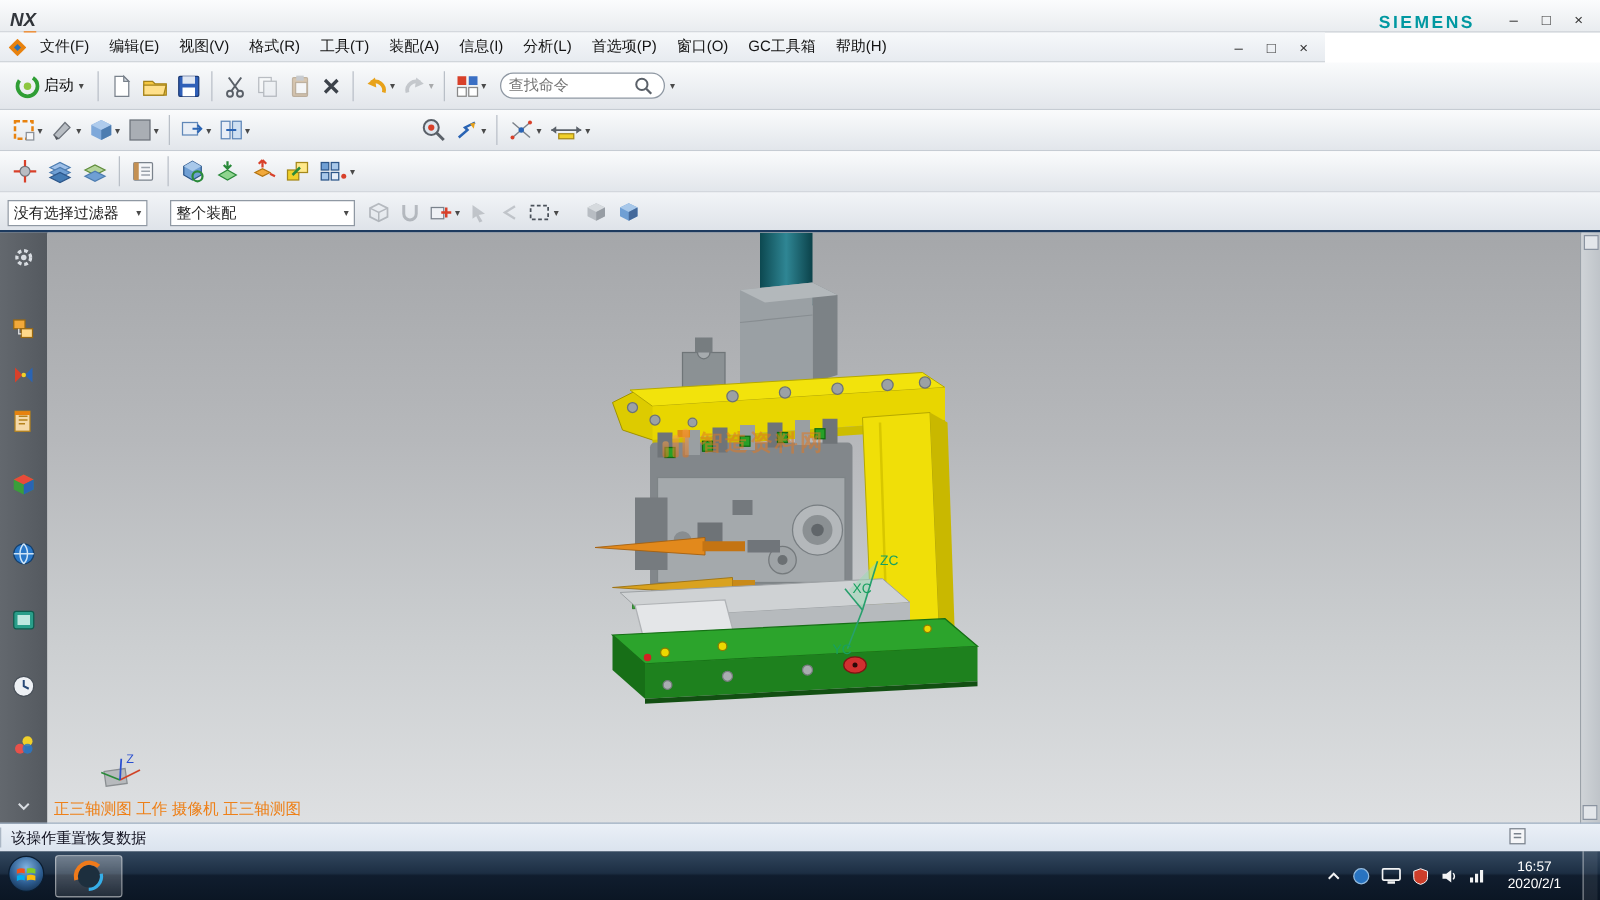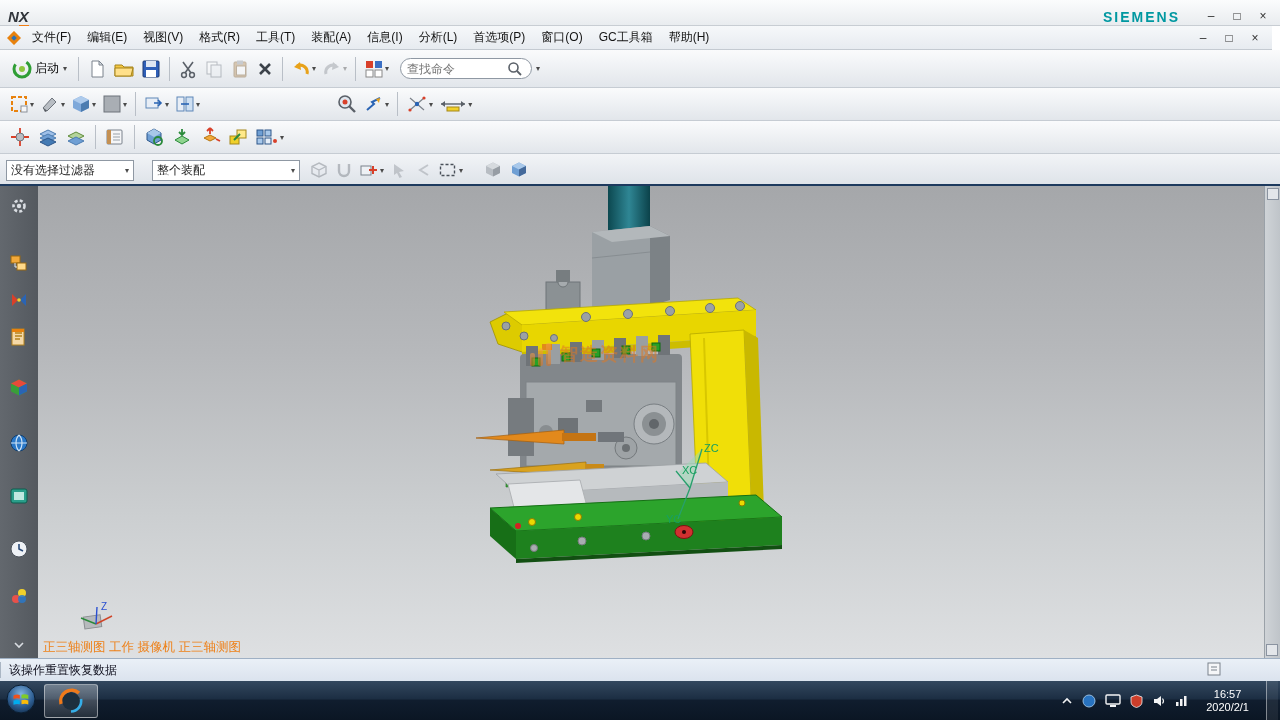--- a/index.html
+++ b/index.html
@@ -9,21 +9,21 @@
   #titlebar { position:absolute; left:0; top:0; width:1280px; height:26px;
     background:linear-gradient(#fbfcfd,#e9ecef); border-bottom:1px solid #c8cdd3;
     display:flex; align-items:flex-end; padding:0 4px; }
   .nx-logo { font-weight:bold; font-style:italic; font-size:15px; color:#33373d; margin:0 4px; }
   .nx-logo .x { color:#2f3338; border-bottom:2px solid #f07c12; }
   #title-text { margin-left:10px; color:#1a1a1a; font-size:12px; }
   #brand { margin-left:auto; color:#0098a1; font-weight:bold; letter-spacing:2px; font-size:14px; margin-right:18px; }
   .winbtn { width:26px; height:18px; display:inline-flex; align-items:center; justify-content:center;
     color:#333; font-size:12px; cursor:default; }
   
-  #menubar { position:absolute; left:0; top:26px; width:1272px; height:24px;
+  #menubar { position:absolute; left:0; top:26px; width:1060px; height:24px;
     background:linear-gradient(#f6f8fa,#e7ebf0); border-bottom:1px solid #c4cad1;
     display:flex; align-items:center; padding:0 4px; }
   .menu-item { padding:3px 8px; color:#141414; white-space:nowrap; }
   #menubar .docbtns { margin-left:auto; display:flex; }
   
   .toolbar { position:absolute; left:0; width:1280px;
     background:linear-gradient(#fafbfc,#e2e6eb); border-bottom:1px solid #c6ccd3;
     display:flex; align-items:center; padding:16px 6px; }
   #tb1 { top:50px; height:38px; }
   #tb2 { top:88px; height:33px; }
@@ -32,21 +32,21 @@
   .sep { width:1px; height:24px; background:#b9bfc7; margin:0 5px; }
   .tbtn { display:inline-flex; align-items:center; padding:1px 2px; border-radius:2px; margin:0 1px; }
   .tbtn svg { display:block; }
   .dis { opacity:.42; }
   .dd { font-size:8px; color:#4a4a4a; margin-left:1px; }
   .dd::after { content:"▾"; }
   .startbtn { display:inline-flex; align-items:center; gap:3px; padding:2px 5px; }
   .search-wrap { display:inline-flex; align-items:center; background:#fff;
     border:1px solid #8f98a3; border-radius:11px; height:21px; width:132px; padding:0 6px; margin-left:8px; }
   .search-wrap input { border:none; outline:none; width:100px; font-size:12px; color:#333;
-    font-family:Liberation Sans, sans-serif; background:transparent; }
+    font-family:Liberation Serif, serif; background:transparent; }
   .select-box { display:inline-flex; align-items:center; justify-content:space-between;
     background:#fff; border:1px solid #8f98a3; height:21px; padding:0 4px; margin-right:6px; color:#222; }
   
   #content { position:absolute; left:0; top:184px; width:1280px; height:474px;
     border-top:2px solid #1d3a5e; }
   #sidebar { position:absolute; left:0; top:0; width:38px; height:474px;
     background:linear-gradient(90deg,#63686e,#54595f); display:flex; flex-direction:column; align-items:center; }
   .side-icon { margin-top:14px; }
   #viewport { position:absolute; left:38px; top:0; width:1226px; height:474px;
     background:linear-gradient(180deg,#a5a7aa 0%,#b6b8bb 35%,#cccfd1 70%,#dee0e2 100%); overflow:hidden; }
@@ -348,21 +348,21 @@
         <rect x="10" y="4" width="6" height="6" fill="#a8c8ea" stroke="#2c568a"></rect>
         <rect x="2" y="12" width="6" height="6" fill="#a8c8ea" stroke="#2c568a"></rect>
         <rect x="10" y="12" width="6" height="6" fill="#e6eef8" stroke="#2c568a"></rect>
         <circle cx="20" cy="15" r="2" fill="#d8402a"></circle>
       </svg>
     <span class="dd"></span>
   </span>
 </div>
 
 <div id="selbar" class="toolbar">
-  <span class="select-box" style="width:128px;">
+  <span class="select-box" style="width:112px;">
     <span>没有选择过滤器</span>
       <span class="dd"></span>
   </span>
   <span class="select-box" style="width:148px;margin-left:12px;">
     <span>整个装配</span>
       <span class="dd"></span>
   </span>
   <span class="tbtn dis">
     <svg width="20" height="18">
         <path d="M10 2 L17 5.5 L17 12.5 L10 16 L3 12.5 L3 5.5 Z" fill="none" stroke="#6e747c" stroke-width="1.4"></path>

